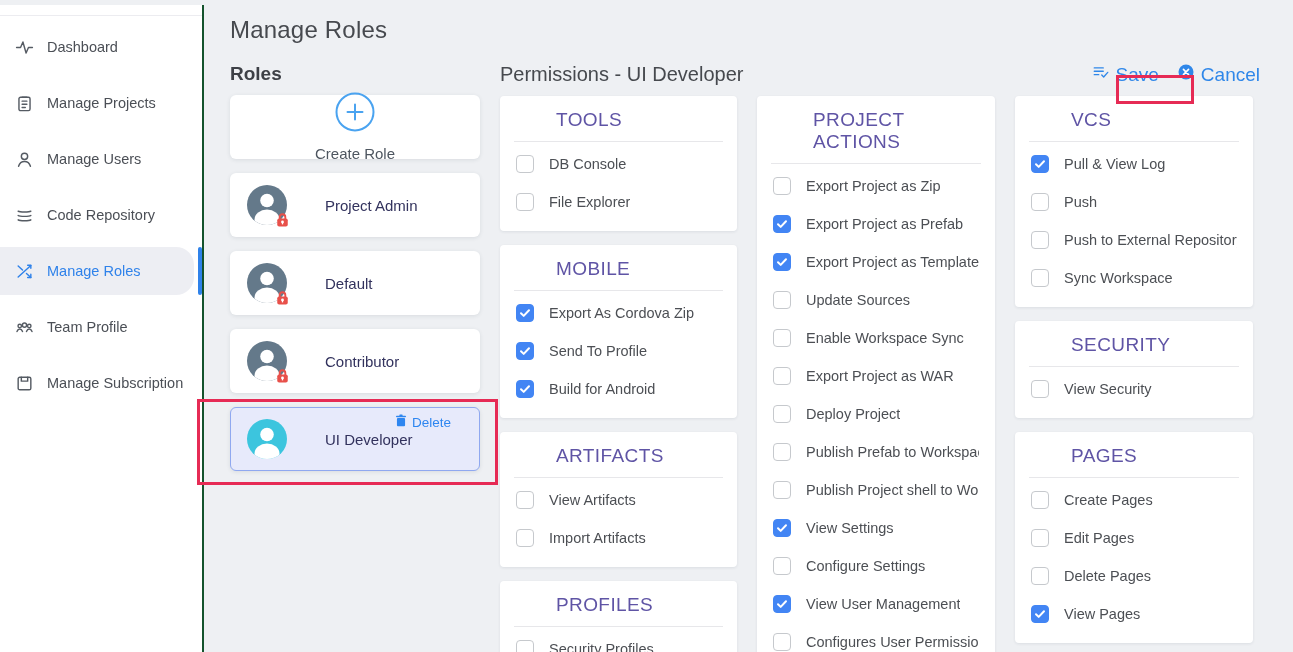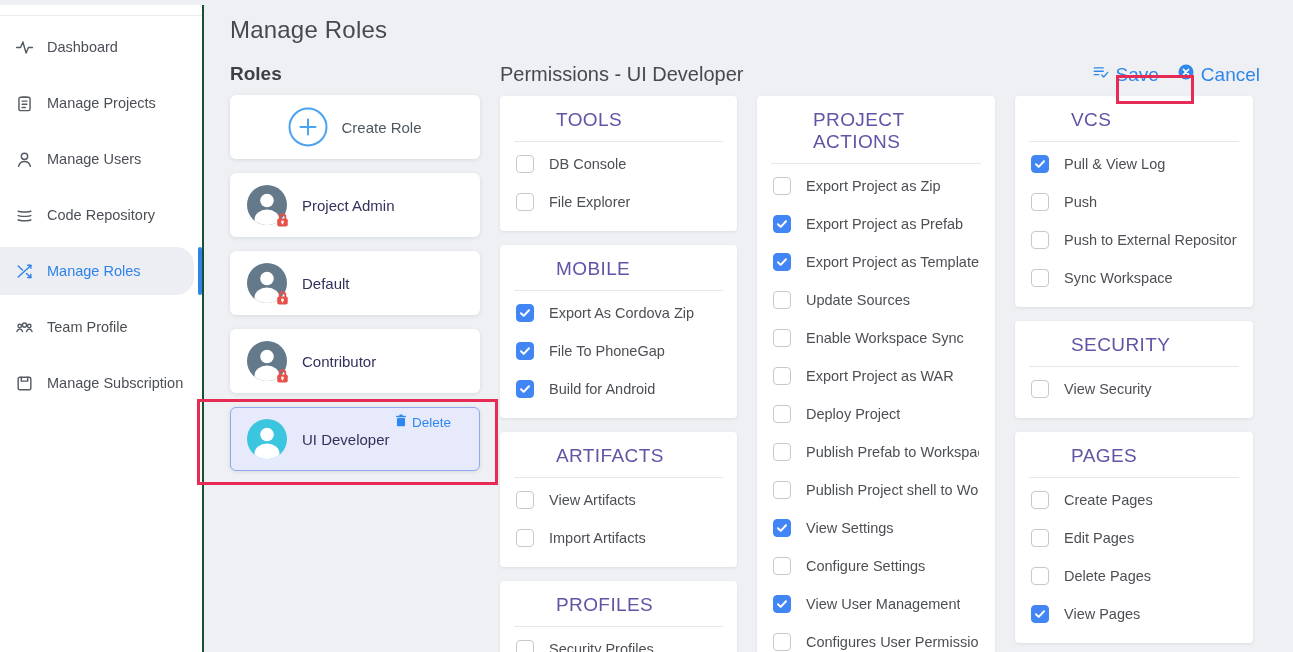--- a/index.html
+++ b/index.html
@@ -28,23 +28,23 @@
   .main { position:absolute; left:204px; top:0; right:0; bottom:0; padding:16px 33px 0 26px; }
   .page-title { font-size:24px; font-weight:500; color:#46494e; letter-spacing:.2px; margin-bottom:19px; }
   .content { display:flex; }
 
   
   .roles-col { width:250px; margin-right:20px; flex:none; }
   .roles-heading { font-size:19px; font-weight:700; color:#3d4046; margin-bottom:10px; }
   .role-card { position:relative; width:250px; height:64px; background:#fff; border-radius:6px;
                box-shadow:0 1px 4px rgba(31,45,61,.10); margin-bottom:14px; display:flex;
                align-items:center; padding:0 16px; cursor:pointer; border:1px solid transparent; }
-  .role-card.create { justify-content:center; gap:13px; color:#4e5660; font-size:15px; }
+  .role-card.create { justify-content:center; gap:13px; color:#4e5660; font-size:15px;flex-direction:column; }
   .role-card.selected { background:#e7eafb; border:1px solid #8fa8f0; }
-  .role-name { font-size:15px; font-weight:500; color:#32325d; }
+  .role-name { font-size:15px; font-weight:500; color:#32325d;margin-left:23px; }
   .avatar-wrap { position:relative; width:40px; height:40px; margin-right:15px; flex:none; }
   .avatar-wrap svg.av { width:40px; height:40px; display:block; }
   .lock-badge { position:absolute; right:-3px; bottom:-2px; width:15px; height:15px; }
   .lock-badge svg { width:15px; height:15px; display:block; }
   .plus-circle { width:40px; height:40px; flex:none; }
   .plus-circle svg { width:40px; height:40px; display:block; }
   .delete-link { position:absolute; top:6px; right:28px; display:flex; align-items:center; gap:5px;
                  color:#2e86f0; font-size:13.5px; cursor:pointer; }
   .delete-link svg { width:12px; height:13px; }
 
@@ -315,21 +315,21 @@
                     </svg>
                   </span>
                   <span class="perm-label">Export As Cordova Zip</span>
                 </div>
                 <div class="perm-row">
                   <span class="cb checked">
                     <svg viewBox="0 0 12 12" fill="none" stroke="#fff" stroke-width="2" stroke-linecap="round" stroke-linejoin="round">
                       <path d="M2 6.2l2.7 2.7L10 3.2"></path>
                     </svg>
                   </span>
-                  <span class="perm-label">File To PhoneGap</span>
+                  <span class="perm-label">Send To Profile</span>
                 </div>
                 <div class="perm-row">
                   <span class="cb checked">
                     <svg viewBox="0 0 12 12" fill="none" stroke="#fff" stroke-width="2" stroke-linecap="round" stroke-linejoin="round">
                       <path d="M2 6.2l2.7 2.7L10 3.2"></path>
                     </svg>
                   </span>
                   <span class="perm-label">Build for Android</span>
                 </div>
               </div>

